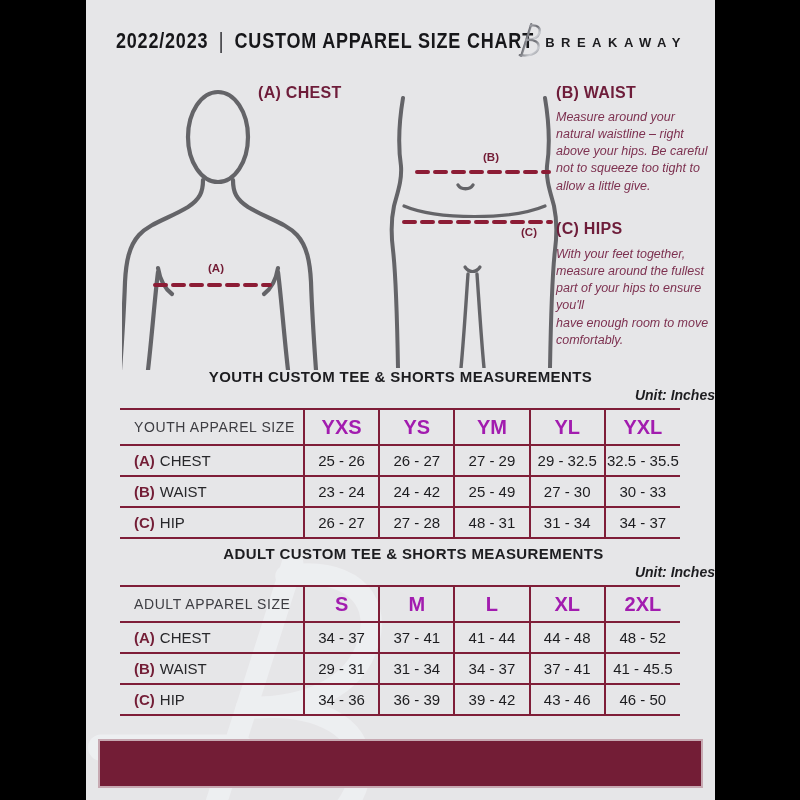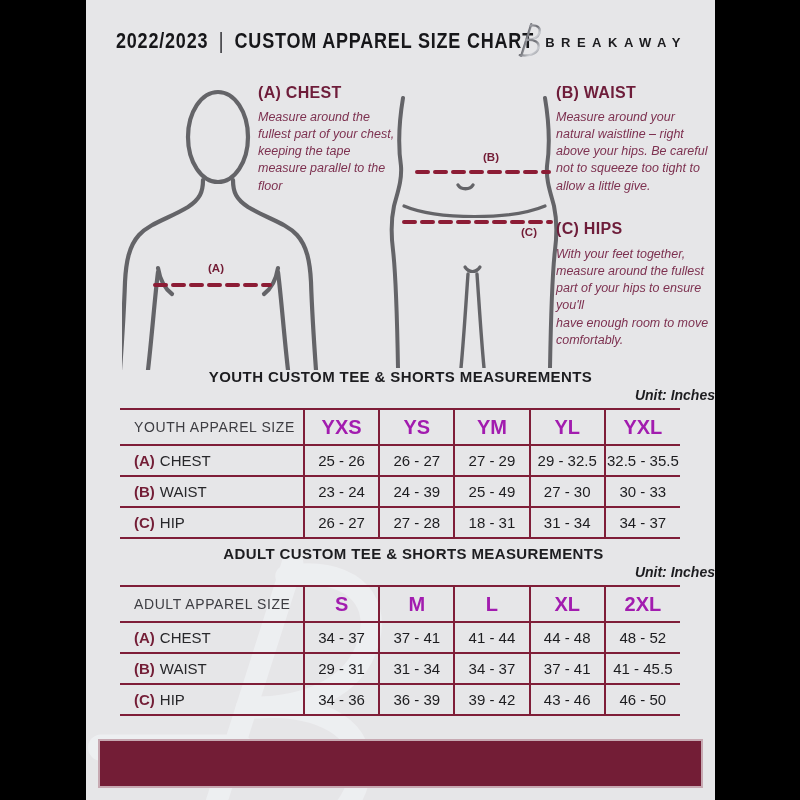--- a/index.html
+++ b/index.html
@@ -119,21 +119,20 @@
     <path d="M76,171 C80,177 87,177 91,171" stroke-width="3.2"></path>
     <path d="M79,178 C77,206 75,240 72,272" stroke-width="3.4"></path>
     <path d="M88,178 C90,206 92,240 95,272" stroke-width="3.4"></path>
     <path d="M28,76 L160,76" stroke="#8c1c35" stroke-width="4" stroke-dasharray="11 7"></path>
     <path d="M15,126 L162,126" stroke="#8c1c35" stroke-width="4" stroke-dasharray="11 7"></path>
   </svg>
   <span class="abs marker" style="left:385px; top:151px;">(B)</span>
   <span class="abs marker" style="left:423px; top:226px;">(C)</span>
 
   <div class="abs guide-heading" style="left:172px; top:84px;">(A) CHEST</div>
-  <div class="abs guide-body" style="left:172px; top:109px; width:140px;">Measure around the fullest part of your chest, keeping the tape measure parallel to the floor</div>
 
   <div class="abs guide-heading" style="left:470px; top:84px;">(B) WAIST</div>
   <div class="abs guide-body" style="left:470px; top:109px; width:155px;">Measure around your natural waistline – right above your hips. Be careful not to squeeze too tight to allow a little give.</div>
 
   <div class="abs guide-heading" style="left:470px; top:220px;">(C) HIPS</div>
   <div class="abs guide-body preline" style="left:470px; top:246px; width:165px;">With your feet together, measure around the fullest part of your hips to ensure you'll
 have enough room to move comfortably.</div>
 
   <div class="abs section-title" style="top:368px;">YOUTH CUSTOM TEE &amp; SHORTS MEASUREMENTS</div>
   <div class="abs section-unit" style="top:387px;">Unit: Inches</div>
@@ -160,30 +159,30 @@
       <td class="row-label"><span class="mk">(A)</span><span>CHEST</span></td>
       <td class="cell-val">25 - 26</td>
       <td class="cell-val">26 - 27</td>
       <td class="cell-val">27 - 29</td>
       <td class="cell-val">29 - 32.5</td>
       <td class="cell-val">32.5 - 35.5</td>
     </tr>
     <tr class="data">
       <td class="row-label"><span class="mk">(B)</span><span>WAIST</span></td>
       <td class="cell-val">23 - 24</td>
-      <td class="cell-val">24 - 39</td>
+      <td class="cell-val">24 - 42</td>
       <td class="cell-val">25 - 49</td>
       <td class="cell-val">27 - 30</td>
       <td class="cell-val">30 - 33</td>
     </tr>
     <tr class="data">
       <td class="row-label"><span class="mk">(C)</span><span>HIP</span></td>
       <td class="cell-val">26 - 27</td>
       <td class="cell-val">27 - 28</td>
-      <td class="cell-val">18 - 31</td>
+      <td class="cell-val">48 - 31</td>
       <td class="cell-val">31 - 34</td>
       <td class="cell-val">34 - 37</td>
     </tr>
   </tbody>
     </table>
 
   <div class="abs section-title" style="top:545px;padding-left:26px;">ADULT CUSTOM TEE &amp; SHORTS MEASUREMENTS</div>
   <div class="abs section-unit" style="top:564px;">Unit: Inches</div>
 
   <table class="size-table" style="top:585px;">

